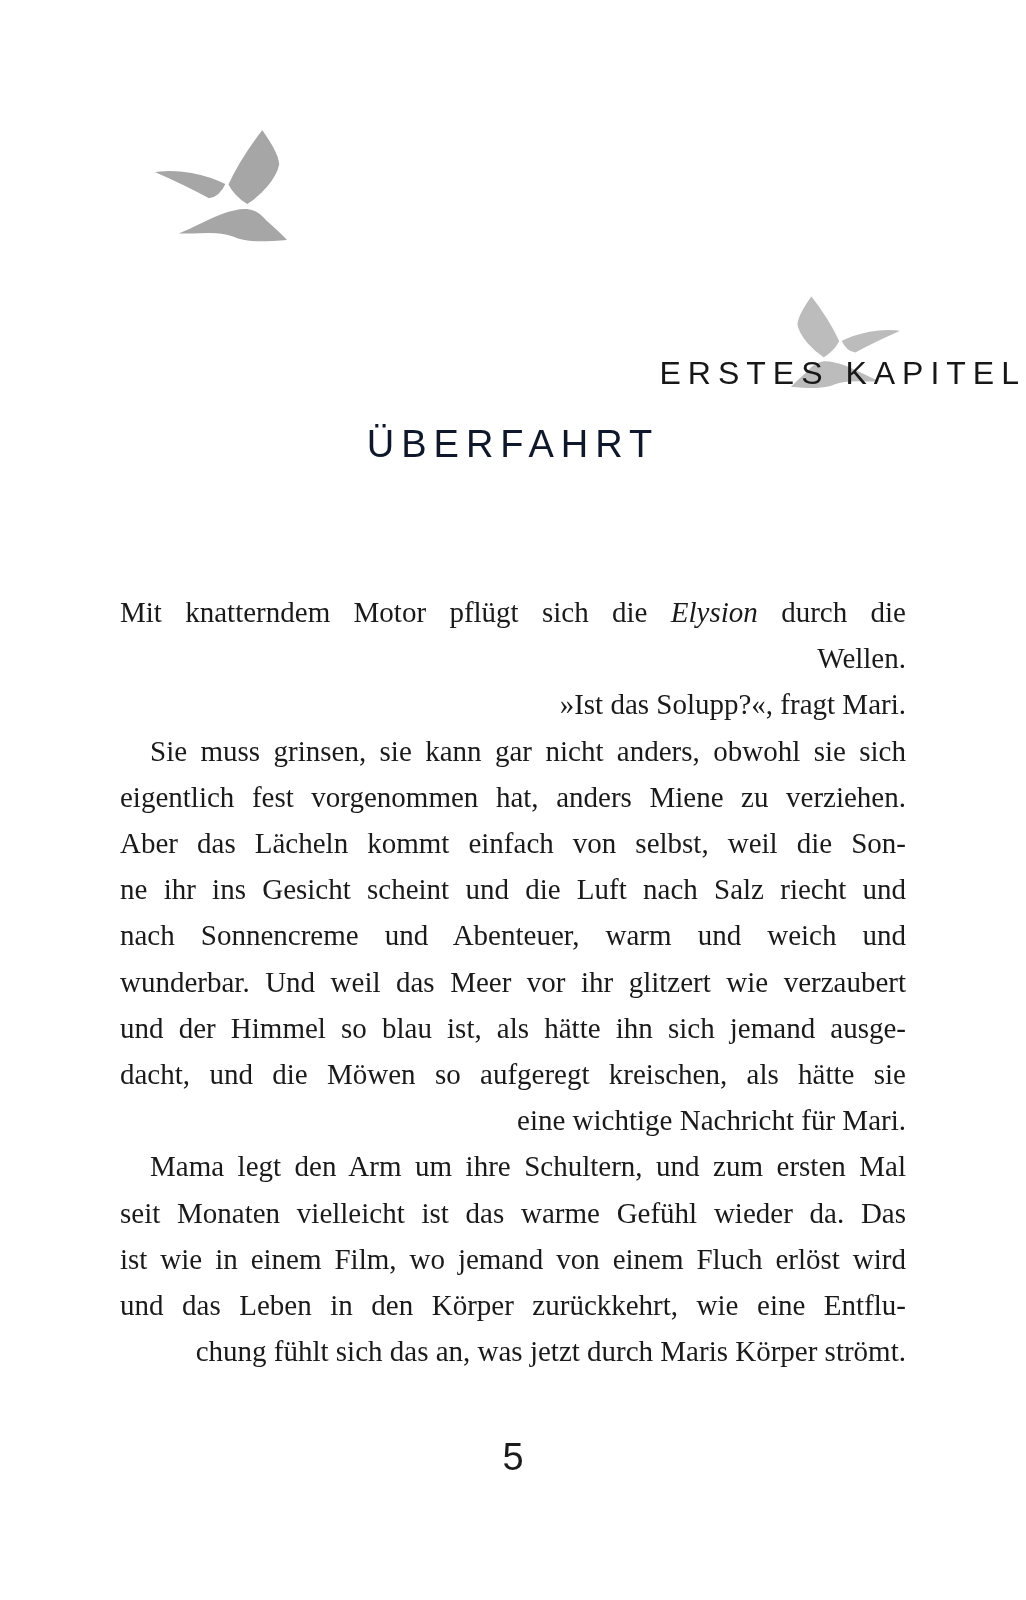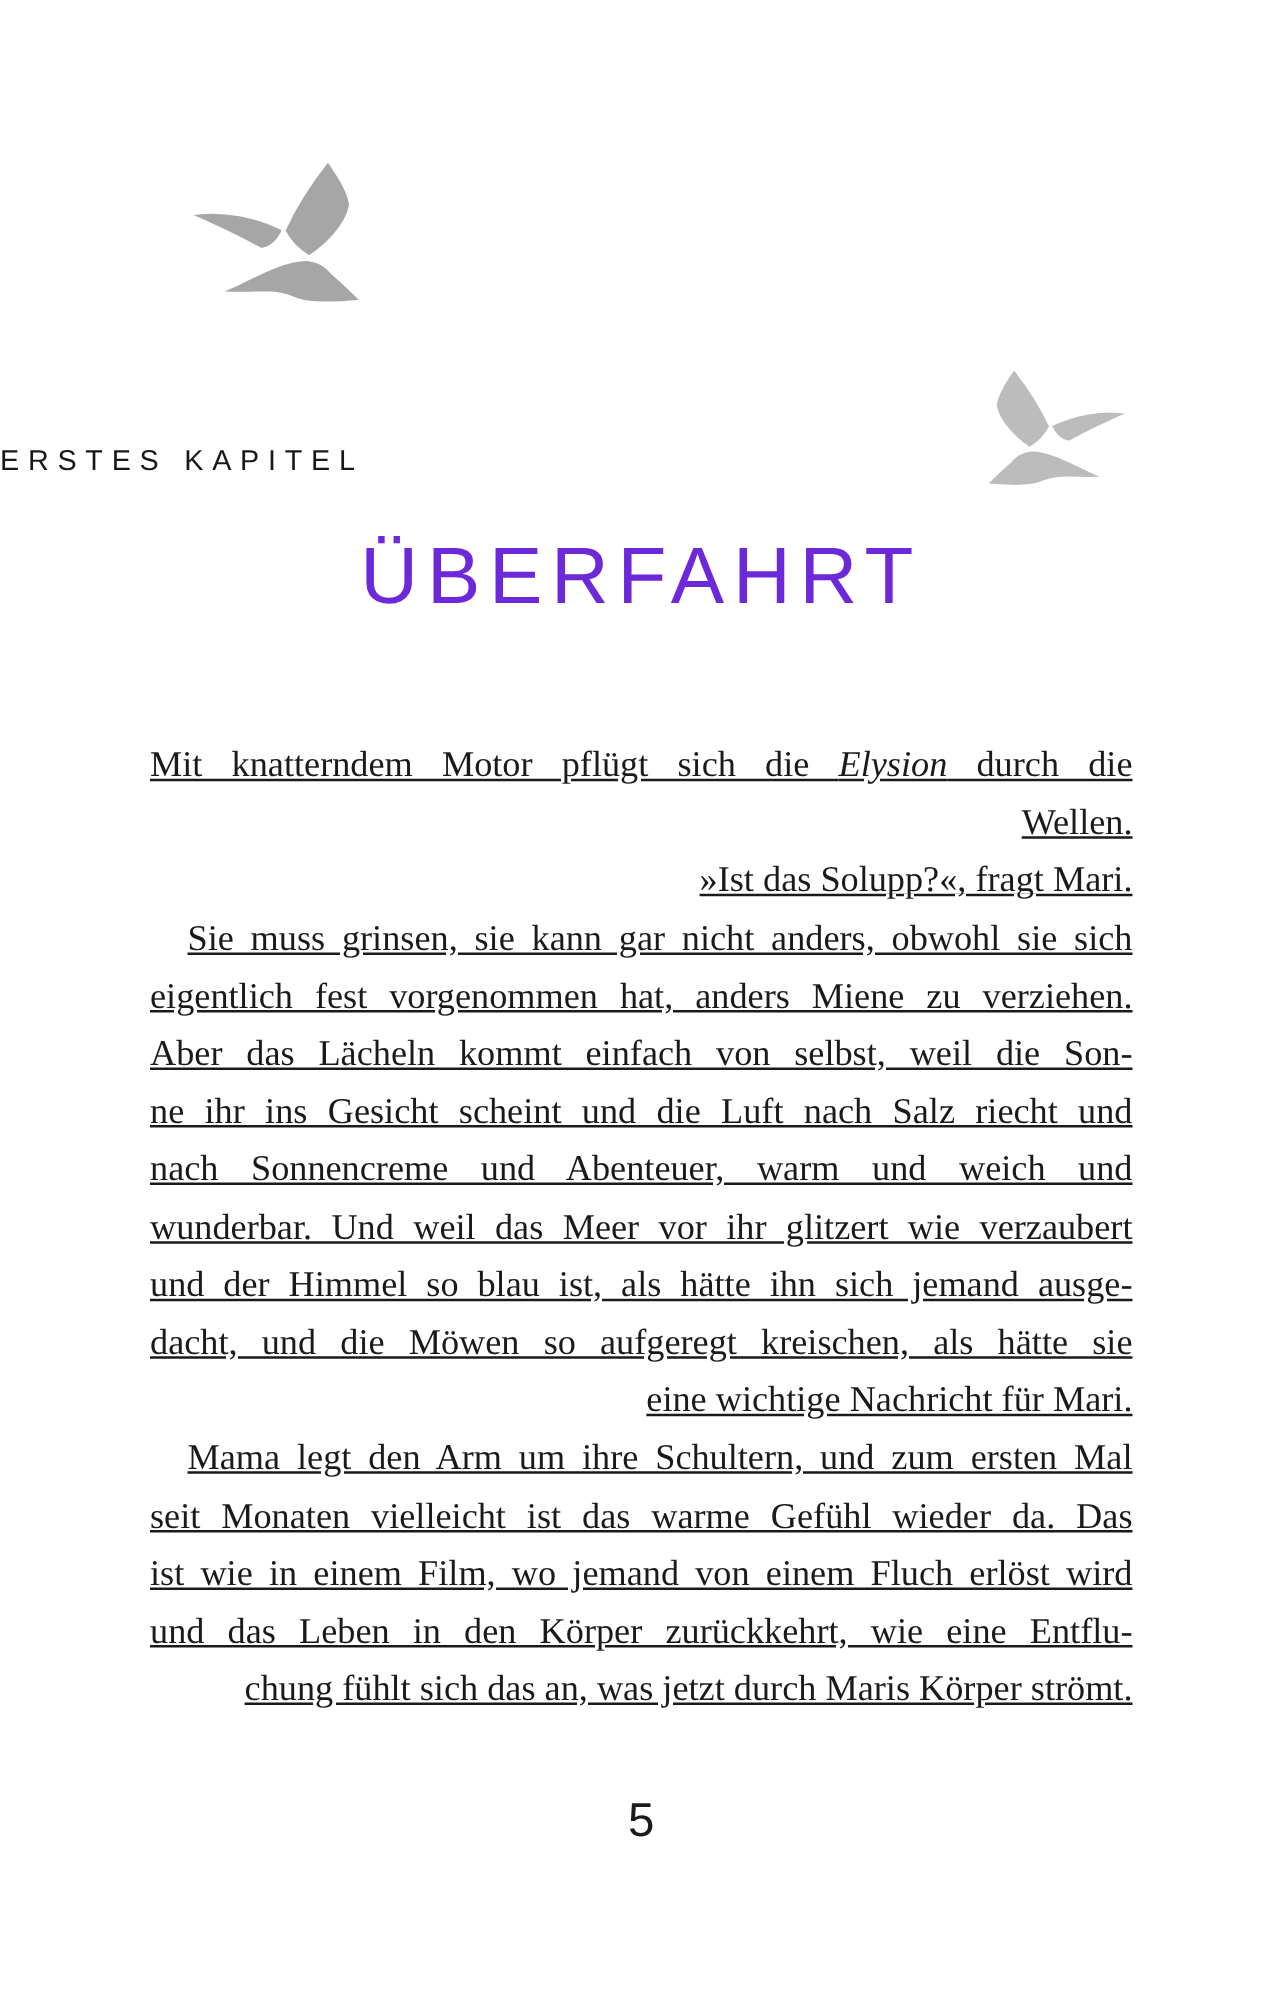--- a/index.html
+++ b/index.html
@@ -30,53 +30,52 @@
     top: 293px;
     width: 118px;
     height: 98px;
     transform: scaleX(-1);
   }
   .chapter-kicker {
     position: absolute;
     top: 355px;
     left: 0;
     width: 100%;
-    text-align: left;
+    text-align: right;
     font-family: "Liberation Sans", "DejaVu Sans", sans-serif;
-    font-size: 23px;
+    font-size: 32px;
     font-weight: 400;
     letter-spacing: 7px;
     color: #171717;
     white-space: nowrap;
   }
   .chapter-title {
     position: absolute;
     top: 423px;
     left: 0;
     width: 100%;
     margin: 0;
     text-align: center;
     font-family: "Liberation Sans", "DejaVu Sans", sans-serif;
-    font-size: 64px;
+    font-size: 38px;
     font-weight: 400;
     letter-spacing: 7px;
-    color: #6d28d9;
+    color: #0f172a;
     white-space: nowrap;
   }
   .body-text {
     position: absolute;
     left: 120px;
     top: 589px;
     width: 786px;
     font-family: "Liberation Serif", "DejaVu Serif", serif;
     font-size: 29px;
     line-height: 46.2px;
     color: #1a1a1a;
     hyphens: none;
-    text-decoration: underline;
   }
   .body-line {
     text-align: right;
   }
   .body-line.justified {
     text-align: justify;
     text-align-last: justify;
     -moz-text-align-last: justify;
     text-justify: inter-word;
   }

